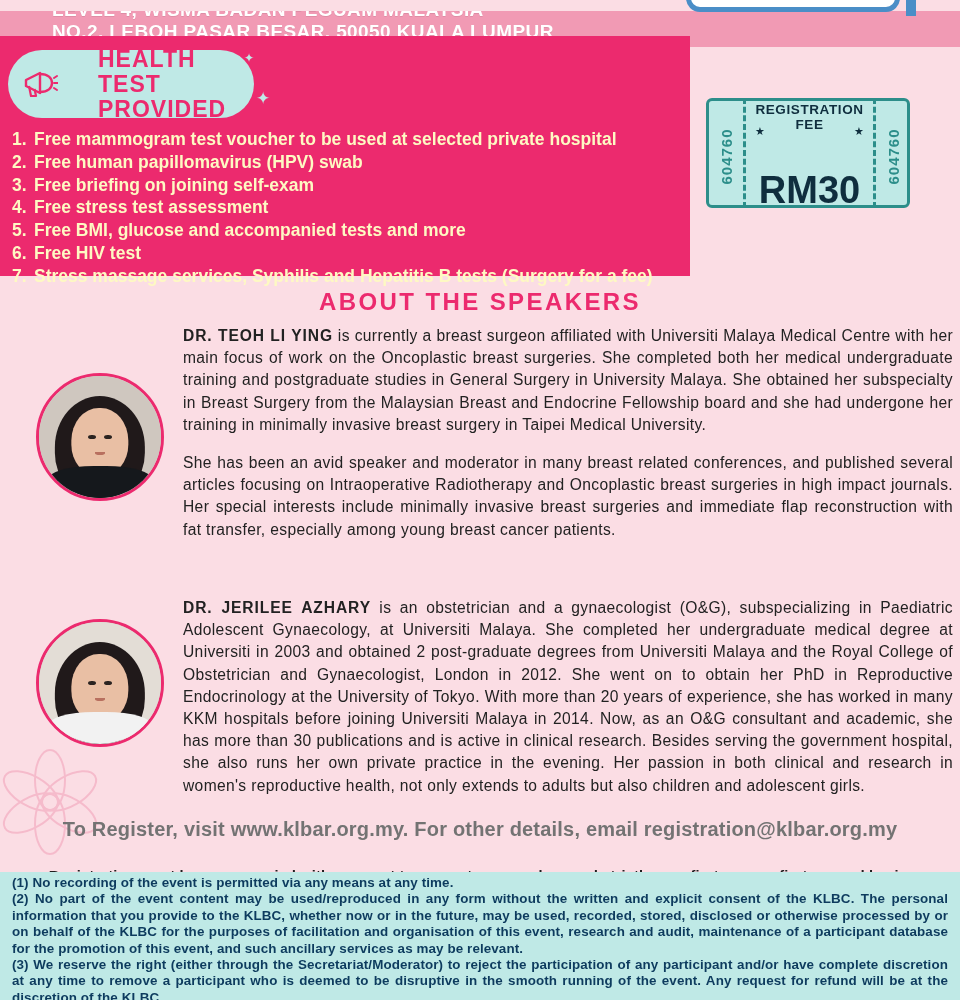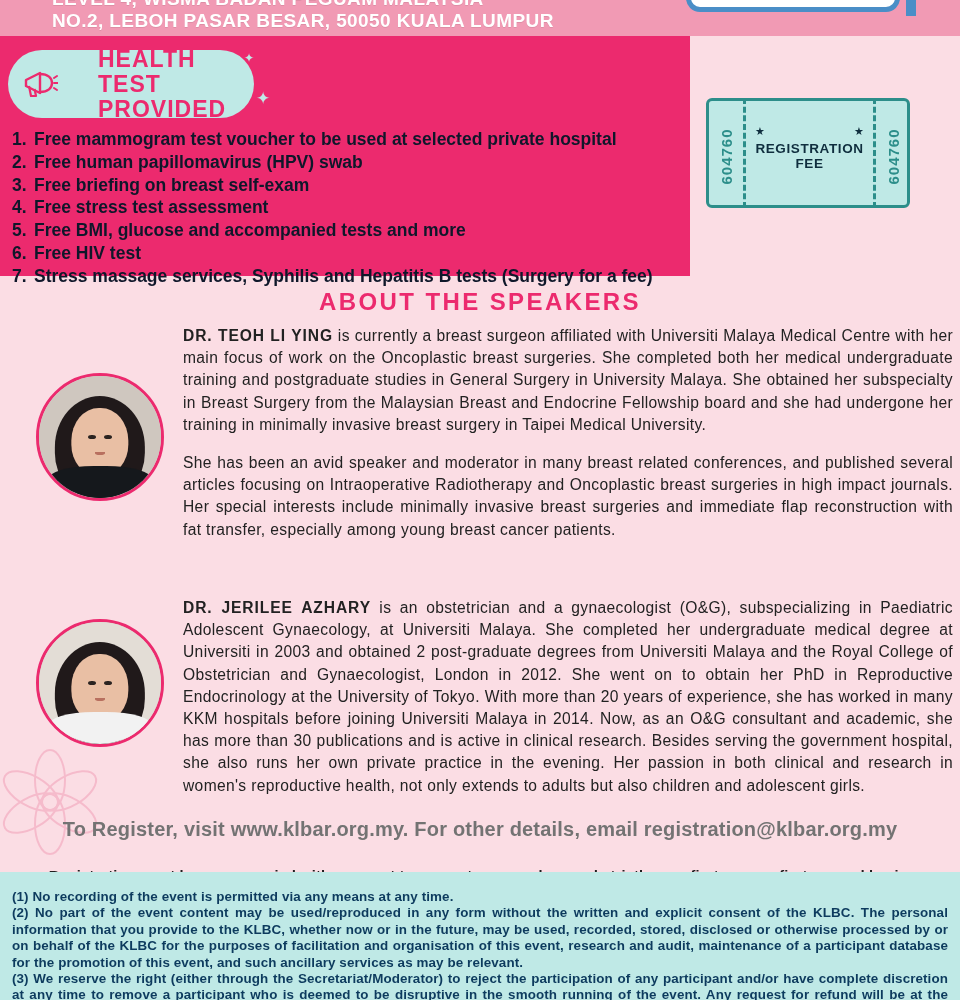--- a/index.html
+++ b/index.html
@@ -9,21 +9,21 @@
     height: 1000px;
     position: relative;
     overflow: hidden;
     background: #fbdde4;
     font-family: "Liberation Sans", sans-serif;
   }
 
   
   .top-strip {
     position: absolute;
-    top: 0; left: 0; width: 960px; height: 36px;
+    top: 11px; left: 0; width: 960px; height: 36px;
     background: #f19ab4;
     overflow: hidden;
   }
   .top-strip .addr {
     position: absolute;
     left: 52px;
     color: #ffffff;
     font-weight: bold;
     font-size: 19px;
     letter-spacing: 0.4px;
@@ -90,21 +90,21 @@
   .health-list {
     position: absolute;
     top: 92px; left: 12px;
     width: 670px;
     margin: 0; padding: 0;
     list-style: none;
     counter-reset: ht;
   }
   .health-list li {
     counter-increment: ht;
-    color: #0f172a;
+    color: #fef9c3;
     font-weight: bold;
     font-size: 17.5px;
     line-height: 22.8px;
     padding-left: 22px;
     position: relative;
     white-space: nowrap;
   }
   .health-list li::before {
     content: counter(ht) ".";
     position: absolute;
@@ -268,21 +268,21 @@
     font-size: 14.6px;
     letter-spacing: 0.15px;
   }
 
   
   .terms {
     position: absolute;
     left: 0; top: 872px;
     width: 960px; height: 128px;
     background: #bfe9e6;
-    padding: 17px 12px 6px 12px;
+    padding: 3px 12px 6px 12px;
     color: #0d3b5e;
     font-weight: bold;
     font-size: 13.4px;
     line-height: 16.4px;
     letter-spacing: 0.1px;
   }
   .terms p { margin: 0; text-align: justify; }
 
   
   .flower {
@@ -317,21 +317,21 @@
       <span>HEALTH TEST</span><br>
       <span>PROVIDED</span>
     </span>
   </div>
   <span class="sparkle s1">✦</span>
   <span class="sparkle s2">✦</span>
 
   <ul class="health-list">
     <li>Free mammogram test voucher to be used at selected private hospital</li>
     <li>Free human papillomavirus (HPV) swab</li>
-    <li>Free briefing on breast self-exam</li>
+    <li>Free briefing on joining self-exam</li>
     <li>Free stress test assessment</li>
     <li>Free BMI, glucose and accompanied tests and more</li>
     <li>Free HIV test</li>
     <li>Stress massage services, Syphilis and Hepatitis B tests (Surgery for a fee)</li>
   </ul>
 </div>
 
 <div class="ticket">
   <div class="ticket-side left">
     <span>604760</span>
@@ -339,20 +339,21 @@
   <div class="ticket-side right">
     <span>604760</span>
   </div>
   <span class="tstar a">★</span>
   <span class="tstar b">★</span>
   <div class="ticket-center">
     <div class="ticket-label">
       <span>REGISTRATION</span><br>
       <span>FEE</span>
     </div>
+    <div class="ticket-amount">RM30</div>
   </div>
 </div>
 
 <div class="speakers-title">ABOUT THE SPEAKERS</div>
 
 <div class="speaker" id="speaker-0">
   <div class="photo">
     <div class="face">
       <div class="f-bg"></div>
       <div class="f-hair"></div>

